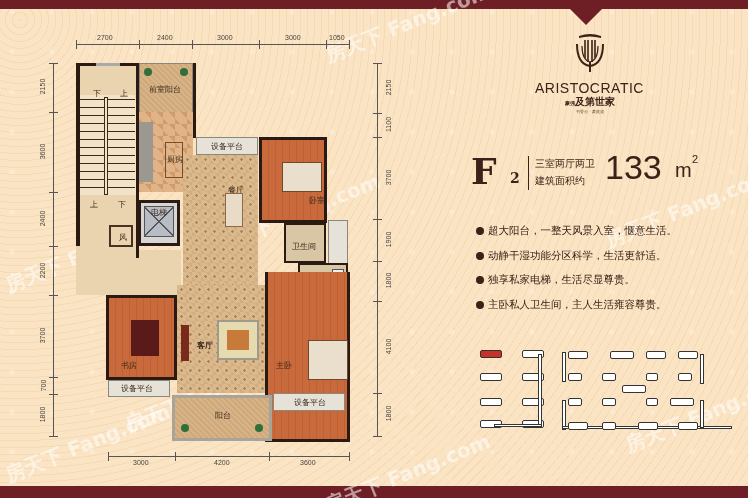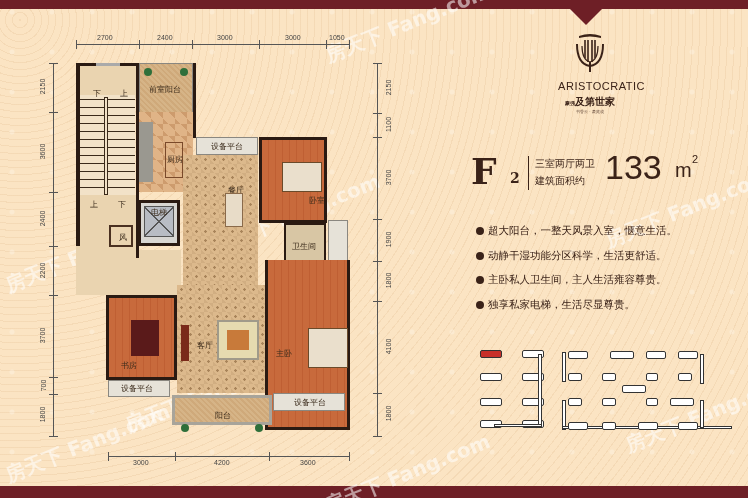--- a/index.html
+++ b/index.html
@@ -36,21 +36,21 @@
   .floorlight { background: #ead4b0; }
   .kitchen-tile { background:
       linear-gradient(45deg, rgba(170,110,60,0.35) 25%, transparent 25% 75%, rgba(170,110,60,0.35) 75%) 0 0/12px 12px,
       #e0b487; }
   .bath { background: #d8c6a4; }
   .plant { position: absolute; width: 8px; height: 8px; border-radius: 50%; background: #2e6f3a; }
 
   
   .logo-box { position: absolute; left: 535px; top: 30px; width: 110px; height: 80px; }
   .logo-icon { position: absolute; left: 38px; top: 2px; width: 34px; height: 42px; }
-  .logo-en { position: absolute; left: 0; top: 50px; width: 110px; text-align: right; font-family: "Liberation Sans", sans-serif; font-size: 11px; color: #3a2218; letter-spacing: 0.5px; }
+  .logo-en { position: absolute; left: 0; top: 50px; width: 110px; text-align: left; font-family: "Liberation Sans", sans-serif; font-size: 14px; color: #3a2218; letter-spacing: 0.5px; }
   .logo-cn { position: absolute; left: 0; top: 65px; width: 110px; text-align: center; font-family: "DejaVu Serif", serif; font-size: 10px; color: #3a2218; font-weight: bold; }
   .logo-sub { position: absolute; left: 0; top: 79px; width: 110px; text-align: center; font-size: 4px; color: #6a5040; }
 
   .type-letter { position: absolute; left: 471px; top: 150px; font-family: "DejaVu Serif", serif; font-weight: bold; font-size: 36px; color: #3a2218; }
   .type-sub { position: absolute; left: 510px; top: 170px; font-family: "DejaVu Serif", serif; font-weight: bold; font-size: 14px; color: #3a2218; }
   .type-div { position: absolute; left: 528px; top: 156px; width: 1px; height: 34px; background: #3a2218; }
   .type-desc1 { position: absolute; left: 535px; top: 157px; font-size: 10px; color: #3a2218; }
   .type-desc2 { position: absolute; left: 535px; top: 174px; font-size: 10px; color: #3a2218; }
   .area-num { position: absolute; left: 605px; top: 148px; font-family: "Liberation Sans", sans-serif; font-size: 34px; color: #3a2218; }
   .area-unit { position: absolute; left: 675px; top: 159px; font-family: "Liberation Sans", sans-serif; font-size: 20px; color: #3a2218; }
@@ -185,21 +185,21 @@
 
     <div class="room grey" style="left:196px;top:137px;width:62px;height:18px;">
       <span class="rlabel" style="left:14px;top:3px;">设备平台</span>
     </div>
 
     <div class="room tile" style="left:183px;top:155px;width:75px;height:130px;">
       <span class="rlabel" style="left:45px;top:30px;">餐厅</span>
       <div style="position:absolute;left:42px;top:38px;width:18px;height:34px;background:#e8dcc8;border:1px solid #8a6a4a;"></div>
     </div>
     <div class="room tile" style="left:177px;top:285px;width:93px;height:108px;">
-      <span class="rlabel" style="left:20px;top:55px;">客厅</span>
+      <span class="rlabel" style="left:20px;top:55px;font-weight:bold;">客厅</span>
       <div style="position:absolute;left:40px;top:35px;width:42px;height:40px;background:#e6dbb0;border:2px solid #a09a8a;">
         <div style="position:absolute;left:8px;top:8px;width:22px;height:20px;background:#c87a3a;"></div>
       </div>
       <div style="position:absolute;left:4px;top:40px;width:8px;height:36px;background:#7a2a1a;"></div>
     </div>
 
     <div class="room wood" style="left:259px;top:137px;width:68px;height:86px;border:3px solid #2a1a12;">
       <span class="rlabel" style="left:26px;top:55px;margin-left:21px;">卧室</span>
       <div style="position:absolute;left:20px;top:22px;width:40px;height:30px;background:#eadfcc;border:1px solid #6a4a2a;"></div>
     </div>
@@ -207,38 +207,38 @@
     <div class="room bath" style="left:284px;top:223px;width:42px;height:40px;border:2px solid #2a1a12;">
       <span class="rlabel" style="left:6px;top:16px;">卫生间</span>
     </div>
     <div class="room grey" style="left:328px;top:220px;width:20px;height:80px;"></div>
 
     <div class="room bath" style="left:298px;top:263px;width:50px;height:38px;border:2px solid #2a1a12;">
       <span class="rlabel" style="left:8px;top:20px;">卫生间</span>
       <div style="position:absolute;left:32px;top:4px;width:12px;height:28px;background:#eef0f2;border:1px solid #555;"></div>
     </div>
 
-    <div class="room wood" style="left:265px;top:260px;width:85px;height:170px;border:3px solid #2a1a12;border-top:none;">
+    <div class="room wood" style="left:265px;top:272px;width:85px;height:170px;border:3px solid #2a1a12;border-top:none;">
       <span class="rlabel" style="left:8px;top:88px;">主卧</span>
       <div style="position:absolute;left:40px;top:68px;width:40px;height:40px;background:#eadfcc;border:1px solid #6a4a2a;"></div>
     </div>
 
     <div class="room wood" style="left:106px;top:295px;width:71px;height:85px;border:3px solid #2a1a12;padding-left:24px;">
       <span class="rlabel" style="left:12px;top:62px;">书房</span>
       <div style="position:absolute;left:22px;top:22px;width:28px;height:36px;background:#5a1a1a;"></div>
     </div>
 
     <div class="room grey" style="left:108px;top:380px;width:62px;height:17px;">
       <span class="rlabel" style="left:12px;top:2px;">设备平台</span>
     </div>
     <div class="room grey" style="left:273px;top:393px;width:72px;height:18px;">
       <span class="rlabel" style="left:20px;top:3px;">设备平台</span>
     </div>
 
-    <div class="room balcony" style="left:172px;top:395px;width:100px;height:30px;border:3px solid #a8a49a;">
+    <div class="room balcony" style="left:172px;top:395px;width:100px;height:46px;border:3px solid #a8a49a;">
       <span class="rlabel" style="left:40px;top:12px;">阳台</span>
       <div class="plant" style="left:6px;top:26px;"></div>
       <div class="plant" style="left:80px;top:26px;"></div>
     </div>
   </div>
 
   <div class="logo-box">
     <svg class="logo-icon" viewBox="0 0 34 42">
       <path d="M6 4 Q17 0 28 4 L28 6 Q17 3 6 6 Z" fill="#3a2218"></path>
       <path d="M12 8 L12 26 M15 8 L15 30 M19 8 L19 30 M22 8 L22 26" stroke="#3a2218" stroke-width="1.6" fill="none"></path>
@@ -266,25 +266,25 @@
     <div class="feature">
         <span class="bullet"></span>
         <span>超大阳台，一整天风景入室，惬意生活。</span>
       </div>
     <div class="feature">
         <span class="bullet"></span>
         <span>动静干湿功能分区科学，生活更舒适。</span>
       </div>
     <div class="feature">
         <span class="bullet"></span>
-        <span>主卧私人卫生间，主人生活雍容尊贵。</span>
+        <span>独享私家电梯，生活尽显尊贵。</span>
       </div>
     <div class="feature">
         <span class="bullet"></span>
-        <span>独享私家电梯，生活尽显尊贵。</span>
+        <span>主卧私人卫生间，主人生活雍容尊贵。</span>
       </div>
   </div>
 
   <div class="siteplan">
     <div class="blk sel" style="left:10px;top:10px;width:22px;"></div>
     <div class="blk" style="left:52px;top:10px;width:22px;"></div>
     <div class="blk" style="left:10px;top:33px;width:22px;"></div>
     <div class="blk" style="left:52px;top:33px;width:22px;"></div>
     <div class="blk" style="left:10px;top:58px;width:22px;"></div>
     <div class="blk" style="left:52px;top:58px;width:22px;"></div>

